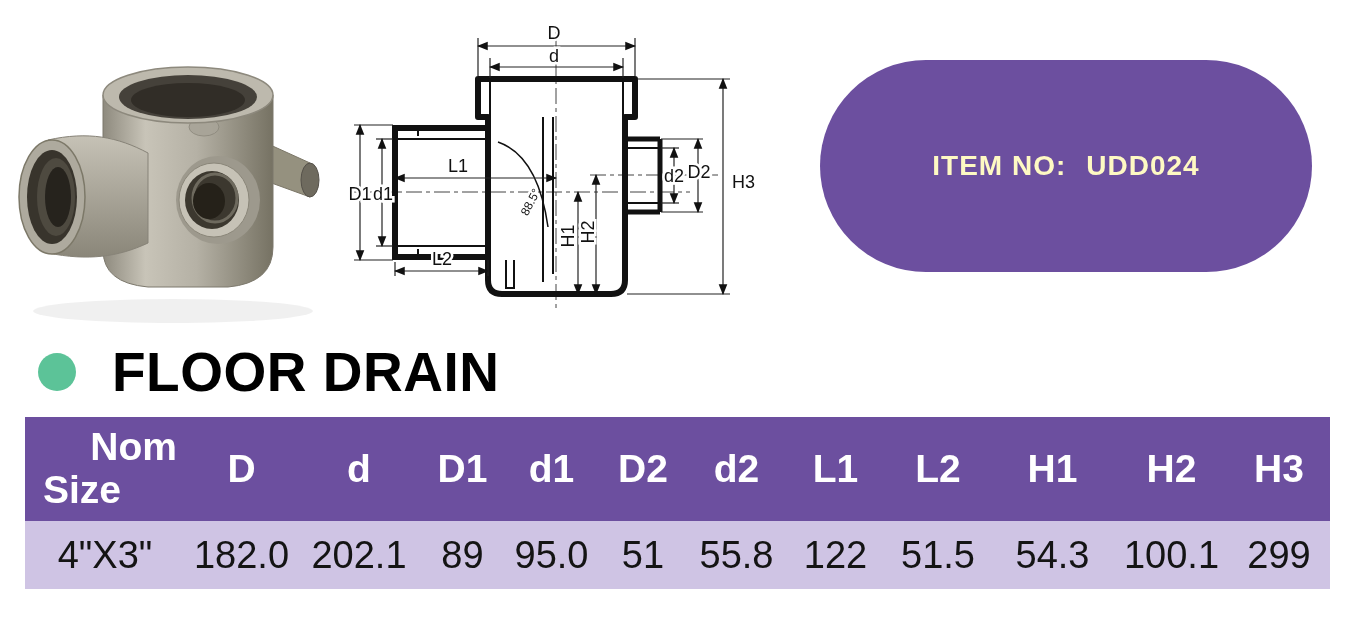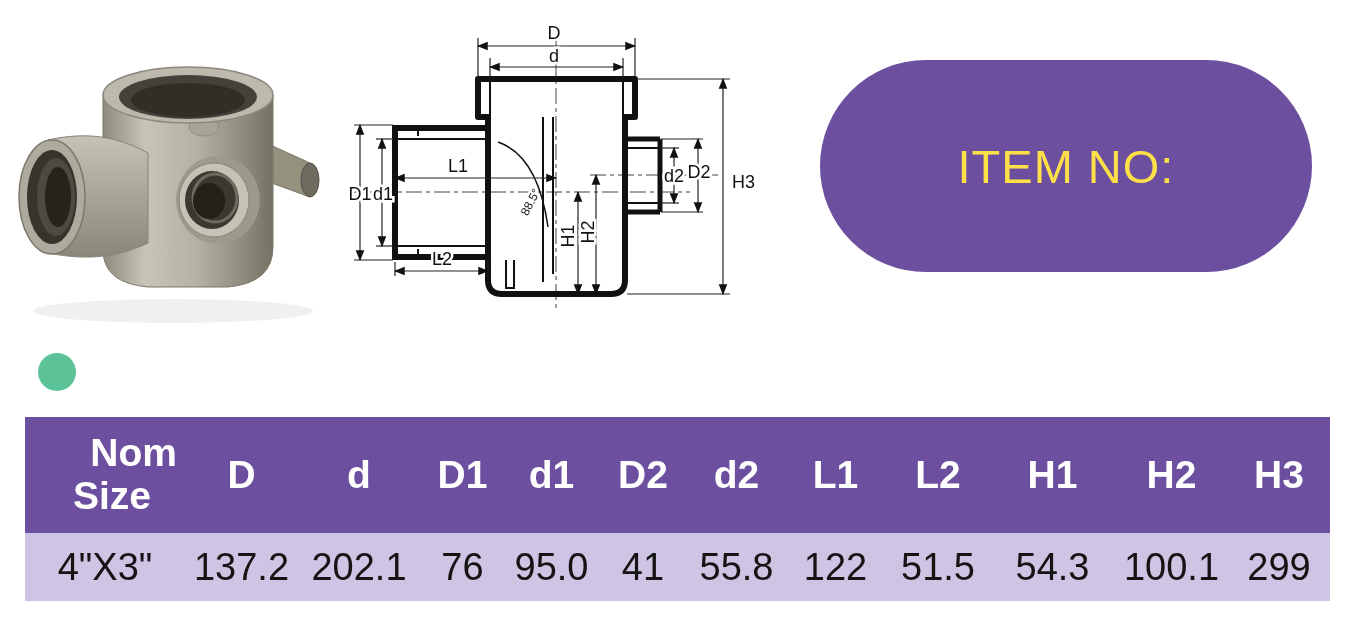--- a/index.html
+++ b/index.html
@@ -6,34 +6,34 @@
   html,body { width:1352px; height:622px; background:#ffffff; font-family:"Liberation Sans", sans-serif; overflow:hidden; }
   .page { position:absolute; left:0; top:0; width:1352px; height:622px; background:#fff; }
 
   .photo { position:absolute; left:8px; top:15px; width:330px; height:315px; }
   .drawing { position:absolute; left:338px; top:22px; width:430px; height:292px; }
   .drawing svg text { font-family:"Liberation Sans", sans-serif; }
 
   .badge { position:absolute; left:820px; top:60px; width:492px; height:212px;
            background:#6c4f9f; border-radius:106px; display:flex; align-items:center;
            justify-content:center; gap:20px; }
-  .badge span { color:#fde047; font-weight:normal; font-size:47px; letter-spacing:1px; }
+  .badge span { color:#fef9c3; font-weight:bold; font-size:28px; letter-spacing:1px; }
 
   .title-row { position:absolute; left:38px; top:340px; height:64px; display:flex; align-items:center; gap:36px; }
   .dot { width:38px; height:38px; border-radius:50%; background:#5cc398; flex:0 0 auto; }
   .title { font-size:55px; font-weight:800; color:#000; letter-spacing:0.5px; white-space:nowrap; }
 
   .spec { position:absolute; left:25px; top:417px; width:1305px; border-collapse:collapse; table-layout:fixed; }
   .spec th, .spec td { border:0; }
-  .spec thead tr { height:116px;margin-left:38px; }
+  .spec thead tr { height:104px;margin-left:38px; }
   .spec thead th { background:#6c4f9f; color:#ffffff; font-size:39px; font-weight:bold;
                    text-align:center; vertical-align:middle; }
   .spec thead th.nom { text-align:left; padding:6px 4px; }
   .nom1 { display:block; text-align:right; padding-right:4px; line-height:1.1; }
-  .nom2 { display:block; text-align:center; padding-left:14px; line-height:1.1; }
+  .nom2 { display:block; text-align:left; padding-left:14px; line-height:1.1; }
   .spec tbody tr { height:68px; }
   .spec tbody td { background:#cfc4e4; color:#141414; font-size:38px; font-weight:normal;
                    text-align:center; vertical-align:middle; }
 </style>
 </head>
 <body>
 
 <div class="page">
 
   <div class="photo">
@@ -165,24 +165,26 @@
         <text x="394" y="166" text-anchor="start">H3</text>
         <text x="236" y="214" transform="rotate(-90 236 214)">H1</text>
         <text x="256" y="210" transform="rotate(-90 256 210)">H2</text>
         <text x="196" y="182" font-size="12" transform="rotate(-62 196 182)">88.5°</text>
       </g>
     </svg>
   </div>
 
   <div class="badge">
     <span>ITEM NO:</span>
+    <span>UDD024</span>
   </div>
 
   <div class="title-row">
     <span class="dot"></span>
+    <div class="title">FLOOR DRAIN</div>
   </div>
 
   <table class="spec">
     <colgroup>
       <col style="width:160px">
         <col style="width:113px">
         <col style="width:122px">
         <col style="width:85px">
       <col style="width:93px">
         <col style="width:90px">
@@ -208,25 +210,25 @@
         <th>L1</th>
         <th>L2</th>
         <th>H1</th>
         <th>H2</th>
         <th>H3</th>
       </tr>
     </thead>
     <tbody>
       <tr>
         <td>4"X3"</td>
-        <td>137.2</td>
+        <td>182.0</td>
         <td>202.1</td>
-        <td>76</td>
+        <td>89</td>
         <td>95.0</td>
-        <td>41</td>
+        <td>51</td>
         <td>55.8</td>
         <td>122</td>
         <td>51.5</td>
         <td>54.3</td>
         <td>100.1</td>
         <td>299</td>
       </tr>
     </tbody>
   </table>
 

